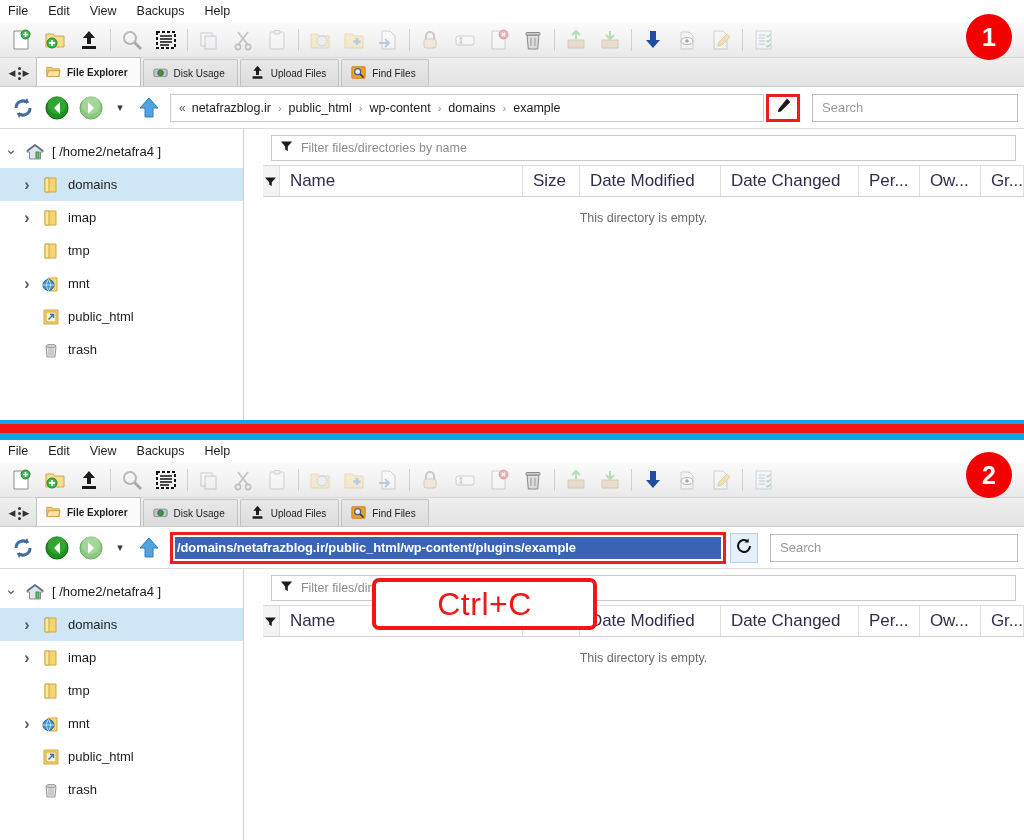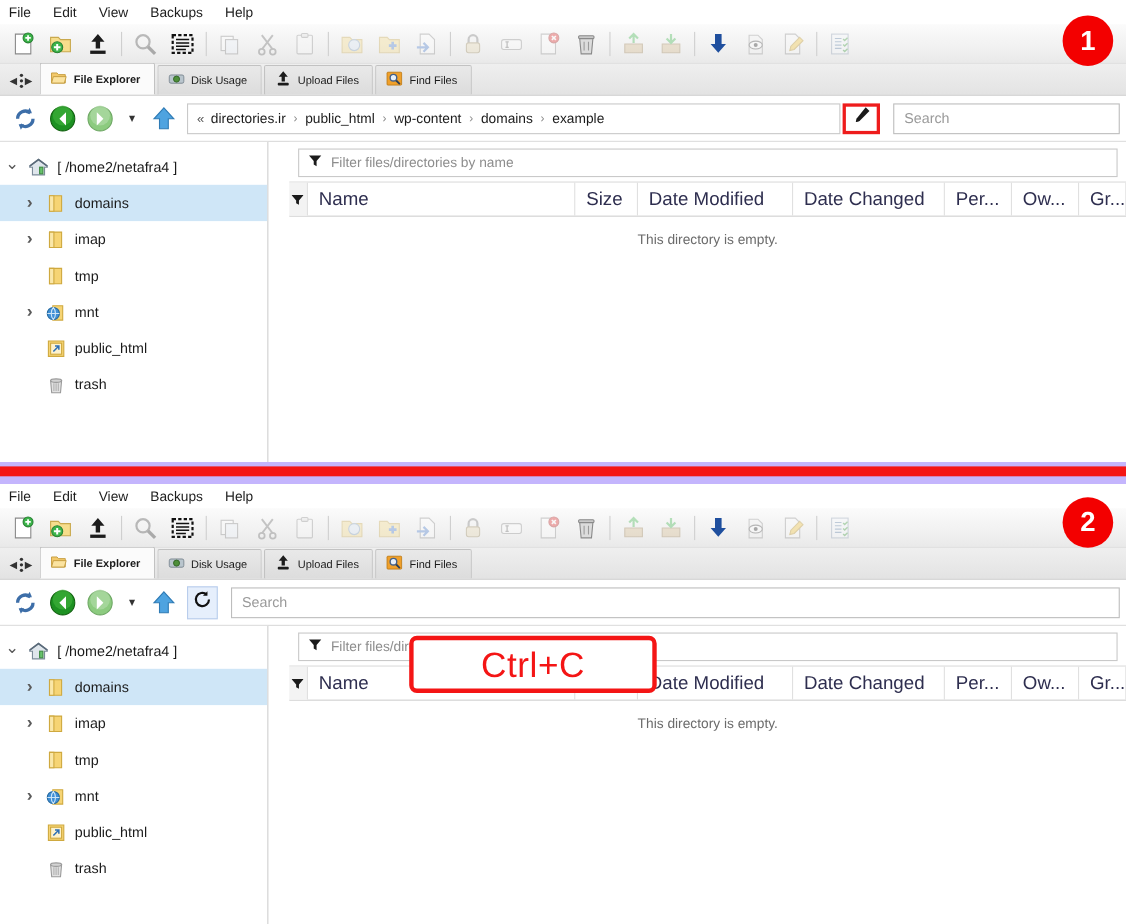--- a/index.html
+++ b/index.html
@@ -3,21 +3,21 @@
 <meta charset="utf-8">
 <style>
   * { box-sizing: border-box; }
   html, body {
     margin: 0; padding: 0;
     width: 1024px; height: 840px;
     background: #ffffff;
     font-family: "Liberation Sans", sans-serif;
     overflow: hidden;
   }
-  .page { position: relative; width: 1024px; height: 840px; background:#c4b5fd; }
+  .page { position: relative; width: 1024px; height: 840px; background:#0ea5e9; }
 
   
   .panel { position: absolute; left: 0; width: 1024px; background: #ffffff; overflow: hidden; }
   #panel1 { top: 0; height: 420px; }
   #panel2 { top: 440px; height: 400px; }
 
   
   .menubar {
     height: 22px; background: #ffffff;
     display: flex; align-items: center;
@@ -421,21 +421,21 @@
       </div>
       <div class="caretbtn">▾</div>
       <div class="navbtn">
         <svg width="26" height="26" viewBox="0 0 26 26">
             <path d="M13 3l9 10h-5v9h-8v-9H4z" fill="#4ea3e0" stroke="#2f7bb5"></path>
           </svg>
       </div>
 
       <div class="crumbbox">
         <span class="lead">«</span>
-        <span class="seg">directories.ir</span>
+        <span class="seg">netafrazblog.ir</span>
         <span class="chev">›</span>
         <span class="seg">public_html</span>
         <span class="chev">›</span>
         <span class="seg">wp-content</span>
         <span class="chev">›</span>
         <span class="seg">domains</span>
         <span class="chev">›</span>
         <span class="seg">example</span>
       </div>
 
@@ -790,20 +790,23 @@
             <path d="M10 7l6 6-6 6z" fill="#fff"></path>
           </svg>
       </div>
       <div class="caretbtn">▾</div>
       <div class="navbtn">
         <svg width="26" height="26" viewBox="0 0 26 26">
             <path d="M13 3l9 10h-5v9h-8v-9H4z" fill="#4ea3e0" stroke="#2f7bb5"></path>
           </svg>
       </div>
 
+      <div class="pathwrap">
+        <input class="pathinput" type="text" readonly="" value="/domains/netafrazblog.ir/public_html/wp-content/plugins/example" style="">
+      </div>
 
       <div class="reloadbtn">
         <span>
           <svg width="18" height="18" viewBox="0 0 18 18">
               <path d="M15 9a6 6 0 11-2.1-4.6" fill="none" stroke="#111" stroke-width="2"></path>
               <path d="M13.6 1.4v4.1H9.5z" fill="#111"></path>
             </svg>
         </span>
       </div>
 

